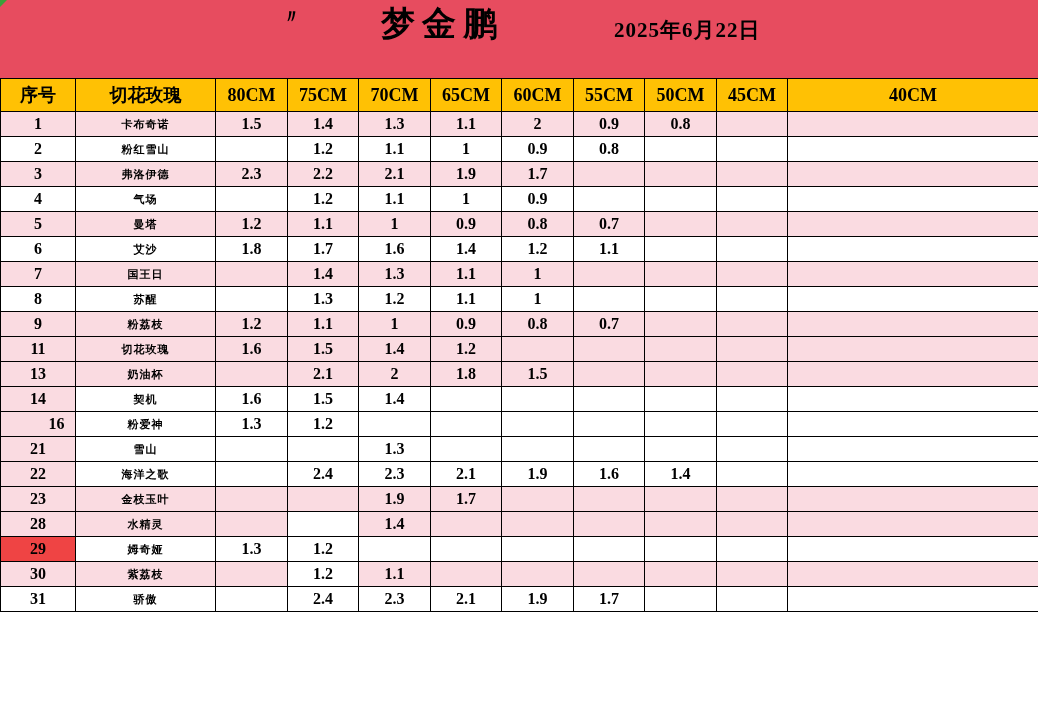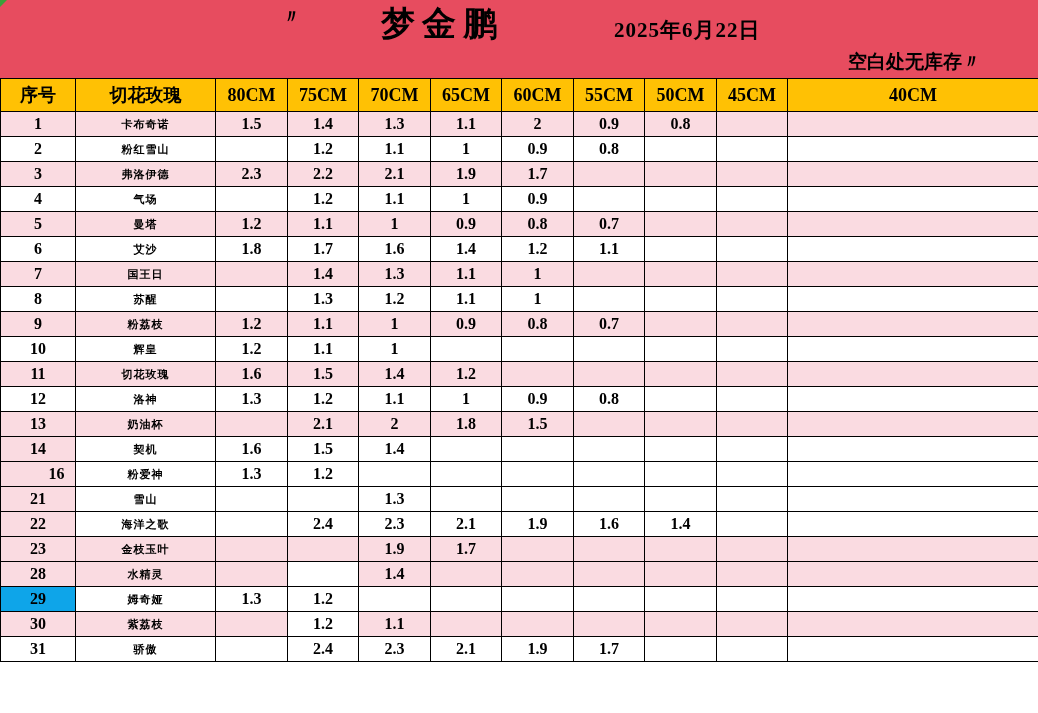--- a/index.html
+++ b/index.html
@@ -32,21 +32,20 @@
 </head>
 <body>
 
 <div class="sheet">
 
   <div class="banner">
     <div class="corner-flag"></div>
     <span class="quote">〃</span>
     <span class="title">梦金鹏</span>
     <span class="date">2025年6月22日</span>
-    <span class="note">空白处无库存〃</span>
   </div>
 
   <table>
     <colgroup>
       <col style="width:75px">
         <col style="width:140px">
       <col style="width:72px">
         <col style="width:71px">
         <col style="width:72px">
       <col style="width:71px">
@@ -183,59 +182,33 @@
           <td class="num-cell" style="background: rgb(250, 219, 225);">1.1</td>
           <td class="num-cell" style="background: rgb(250, 219, 225);">1</td>
           <td class="num-cell" style="background: rgb(250, 219, 225);">0.9</td>
           <td class="num-cell" style="background: rgb(250, 219, 225);">0.8</td>
           <td class="num-cell" style="background: rgb(250, 219, 225);">0.7</td>
           <td class="num-cell" style="background: rgb(250, 219, 225);"></td>
           <td class="num-cell" style="background: rgb(250, 219, 225);"></td>
           <td class="num-cell" style="background: rgb(250, 219, 225);"></td>
         </tr>
         <tr>
-          <td class="num-cell" style="background: rgb(255, 255, 255);">10</td>
-          <td class="name-cell" style="background: rgb(255, 255, 255);">辉皇</td>
-          <td class="num-cell" style="background: rgb(255, 255, 255);">1.2</td>
-          <td class="num-cell" style="background: rgb(255, 255, 255);">1.1</td>
-          <td class="num-cell" style="background: rgb(255, 255, 255);">1</td>
-          <td class="num-cell" style="background: rgb(255, 255, 255);"></td>
-          <td class="num-cell" style="background: rgb(255, 255, 255);"></td>
-          <td class="num-cell" style="background: rgb(255, 255, 255);"></td>
-          <td class="num-cell" style="background: rgb(255, 255, 255);"></td>
-          <td class="num-cell" style="background: rgb(255, 255, 255);"></td>
-          <td class="num-cell" style="background: rgb(255, 255, 255);"></td>
-        </tr>
-        <tr>
           <td class="num-cell" style="background: rgb(250, 219, 225);">11</td>
           <td class="name-cell" style="background: rgb(250, 219, 225);">切花玫瑰</td>
           <td class="num-cell" style="background: rgb(250, 219, 225);">1.6</td>
           <td class="num-cell" style="background: rgb(250, 219, 225);">1.5</td>
           <td class="num-cell" style="background: rgb(250, 219, 225);">1.4</td>
           <td class="num-cell" style="background: rgb(250, 219, 225);">1.2</td>
           <td class="num-cell" style="background: rgb(250, 219, 225);"></td>
           <td class="num-cell" style="background: rgb(250, 219, 225);"></td>
           <td class="num-cell" style="background: rgb(250, 219, 225);"></td>
           <td class="num-cell" style="background: rgb(250, 219, 225);"></td>
           <td class="num-cell" style="background: rgb(250, 219, 225);"></td>
         </tr>
         <tr>
-          <td class="num-cell" style="background: rgb(255, 255, 255);">12</td>
-          <td class="name-cell" style="background: rgb(255, 255, 255);">洛神</td>
-          <td class="num-cell" style="background: rgb(255, 255, 255);">1.3</td>
-          <td class="num-cell" style="background: rgb(255, 255, 255);">1.2</td>
-          <td class="num-cell" style="background: rgb(255, 255, 255);">1.1</td>
-          <td class="num-cell" style="background: rgb(255, 255, 255);">1</td>
-          <td class="num-cell" style="background: rgb(255, 255, 255);">0.9</td>
-          <td class="num-cell" style="background: rgb(255, 255, 255);">0.8</td>
-          <td class="num-cell" style="background: rgb(255, 255, 255);"></td>
-          <td class="num-cell" style="background: rgb(255, 255, 255);"></td>
-          <td class="num-cell" style="background: rgb(255, 255, 255);"></td>
-        </tr>
-        <tr>
           <td class="num-cell" style="background: rgb(250, 219, 225);">13</td>
           <td class="name-cell" style="background: rgb(250, 219, 225);">奶油杯</td>
           <td class="num-cell" style="background: rgb(250, 219, 225);"></td>
           <td class="num-cell" style="background: rgb(250, 219, 225);">2.1</td>
           <td class="num-cell" style="background: rgb(250, 219, 225);">2</td>
           <td class="num-cell" style="background: rgb(250, 219, 225);">1.8</td>
           <td class="num-cell" style="background: rgb(250, 219, 225);">1.5</td>
           <td class="num-cell" style="background: rgb(250, 219, 225);"></td>
           <td class="num-cell" style="background: rgb(250, 219, 225);"></td>
           <td class="num-cell" style="background: rgb(250, 219, 225);"></td>
@@ -313,21 +286,21 @@
           <td class="num-cell" style="background: rgb(255, 255, 255);"></td>
           <td class="num-cell" style="background: rgb(250, 219, 225);">1.4</td>
           <td class="num-cell" style="background: rgb(250, 219, 225);"></td>
           <td class="num-cell" style="background: rgb(250, 219, 225);"></td>
           <td class="num-cell" style="background: rgb(250, 219, 225);"></td>
           <td class="num-cell" style="background: rgb(250, 219, 225);"></td>
           <td class="num-cell" style="background: rgb(250, 219, 225);"></td>
           <td class="num-cell" style="background: rgb(250, 219, 225);"></td>
         </tr>
         <tr>
-          <td class="num-cell" style="background: #0ea5e9;">29</td>
+          <td class="num-cell" style="background: #ef4444;">29</td>
           <td class="name-cell" style="background: rgb(255, 255, 255);">姆奇娅</td>
           <td class="num-cell" style="background: rgb(255, 255, 255);">1.3</td>
           <td class="num-cell" style="background: rgb(255, 255, 255);">1.2</td>
           <td class="num-cell" style="background: rgb(255, 255, 255);"></td>
           <td class="num-cell" style="background: rgb(255, 255, 255);"></td>
           <td class="num-cell" style="background: rgb(255, 255, 255);"></td>
           <td class="num-cell" style="background: rgb(255, 255, 255);"></td>
           <td class="num-cell" style="background: rgb(255, 255, 255);"></td>
           <td class="num-cell" style="background: rgb(255, 255, 255);"></td>
           <td class="num-cell" style="background: rgb(255, 255, 255);"></td>

